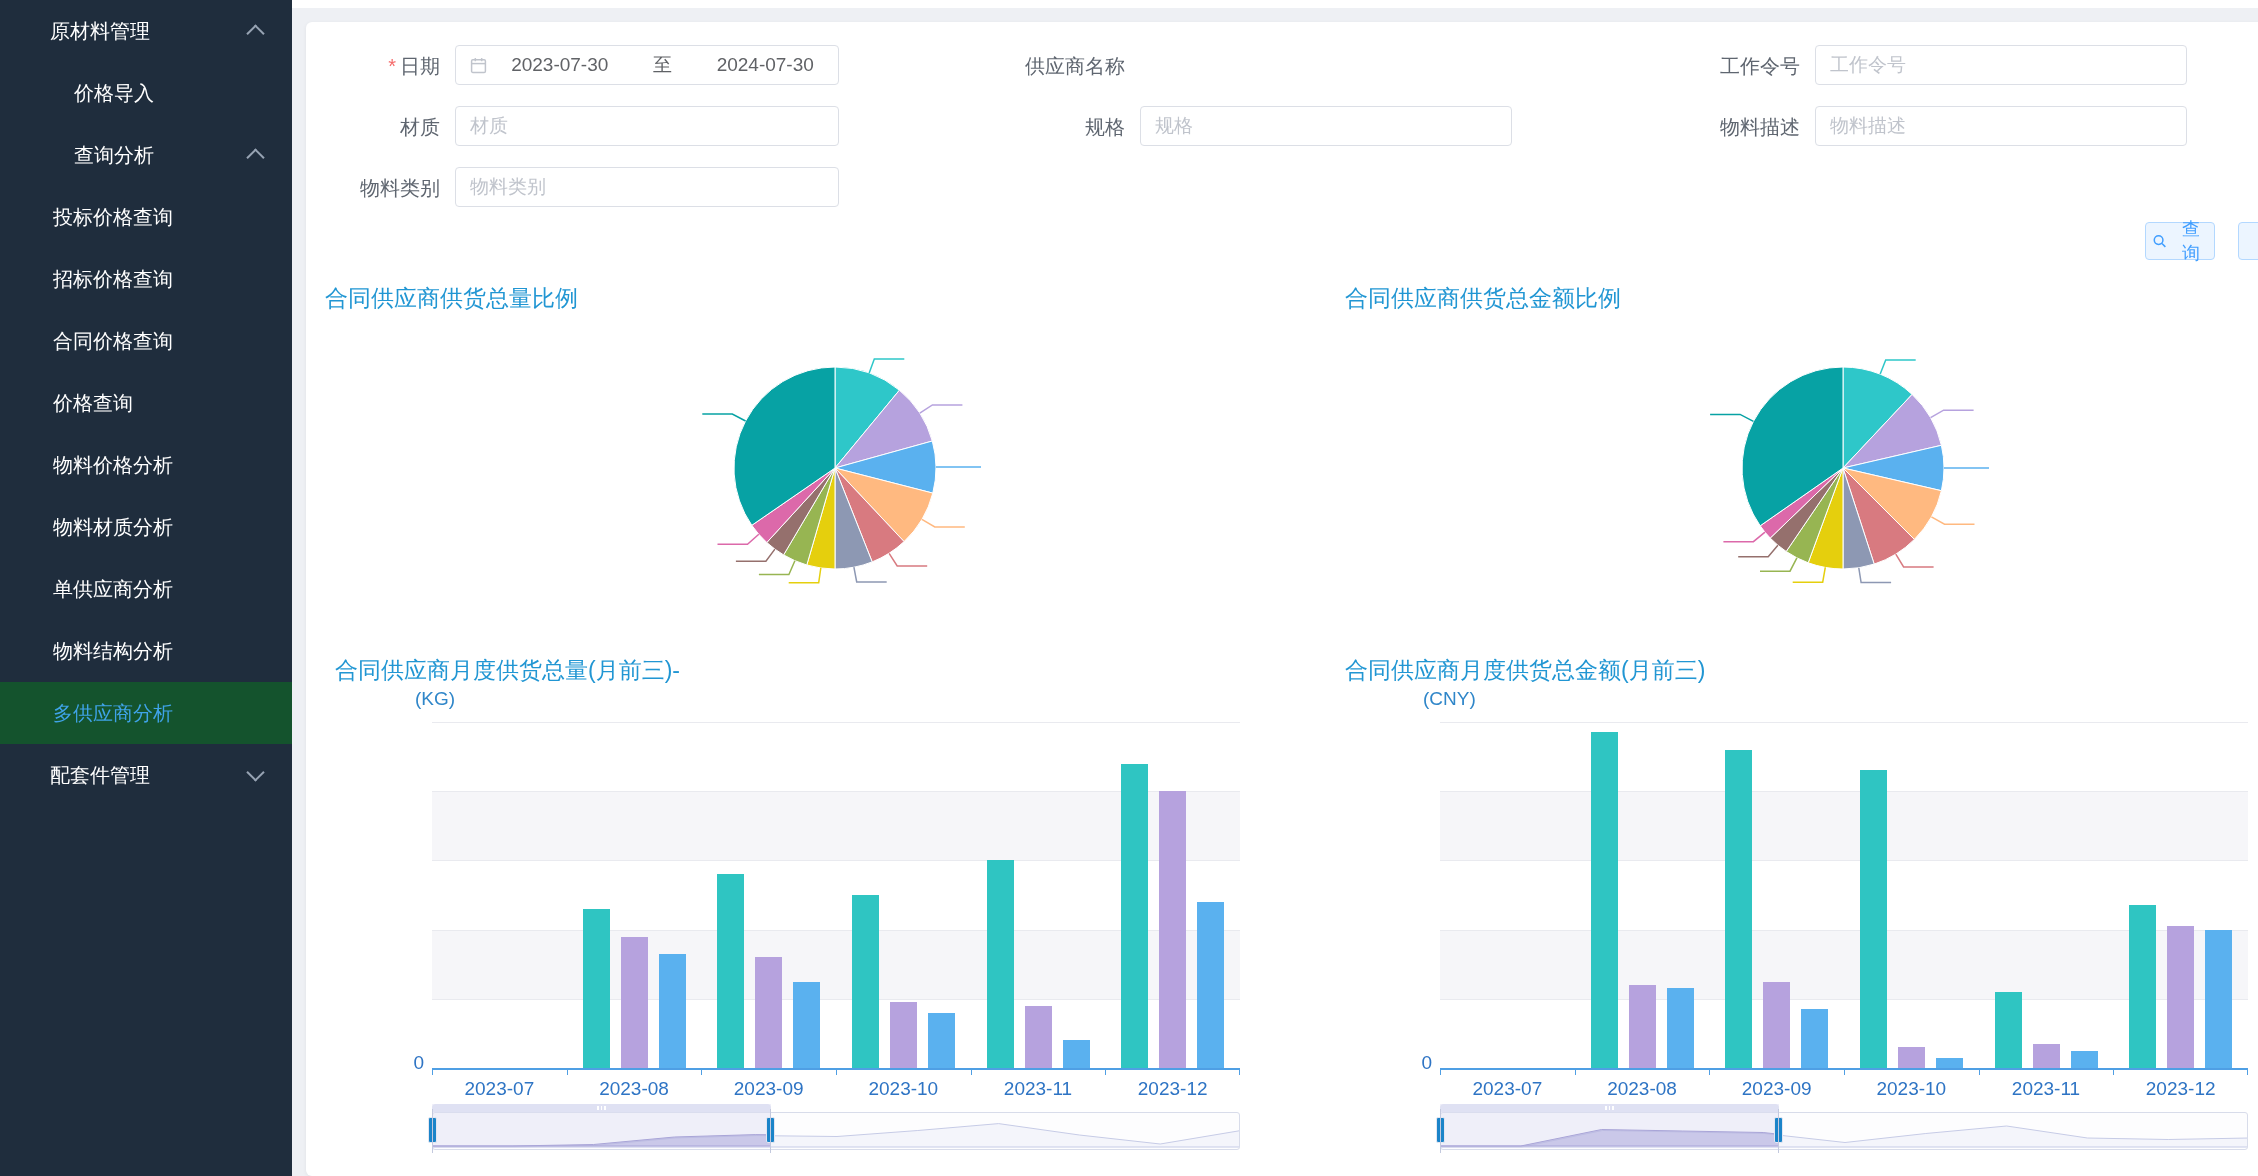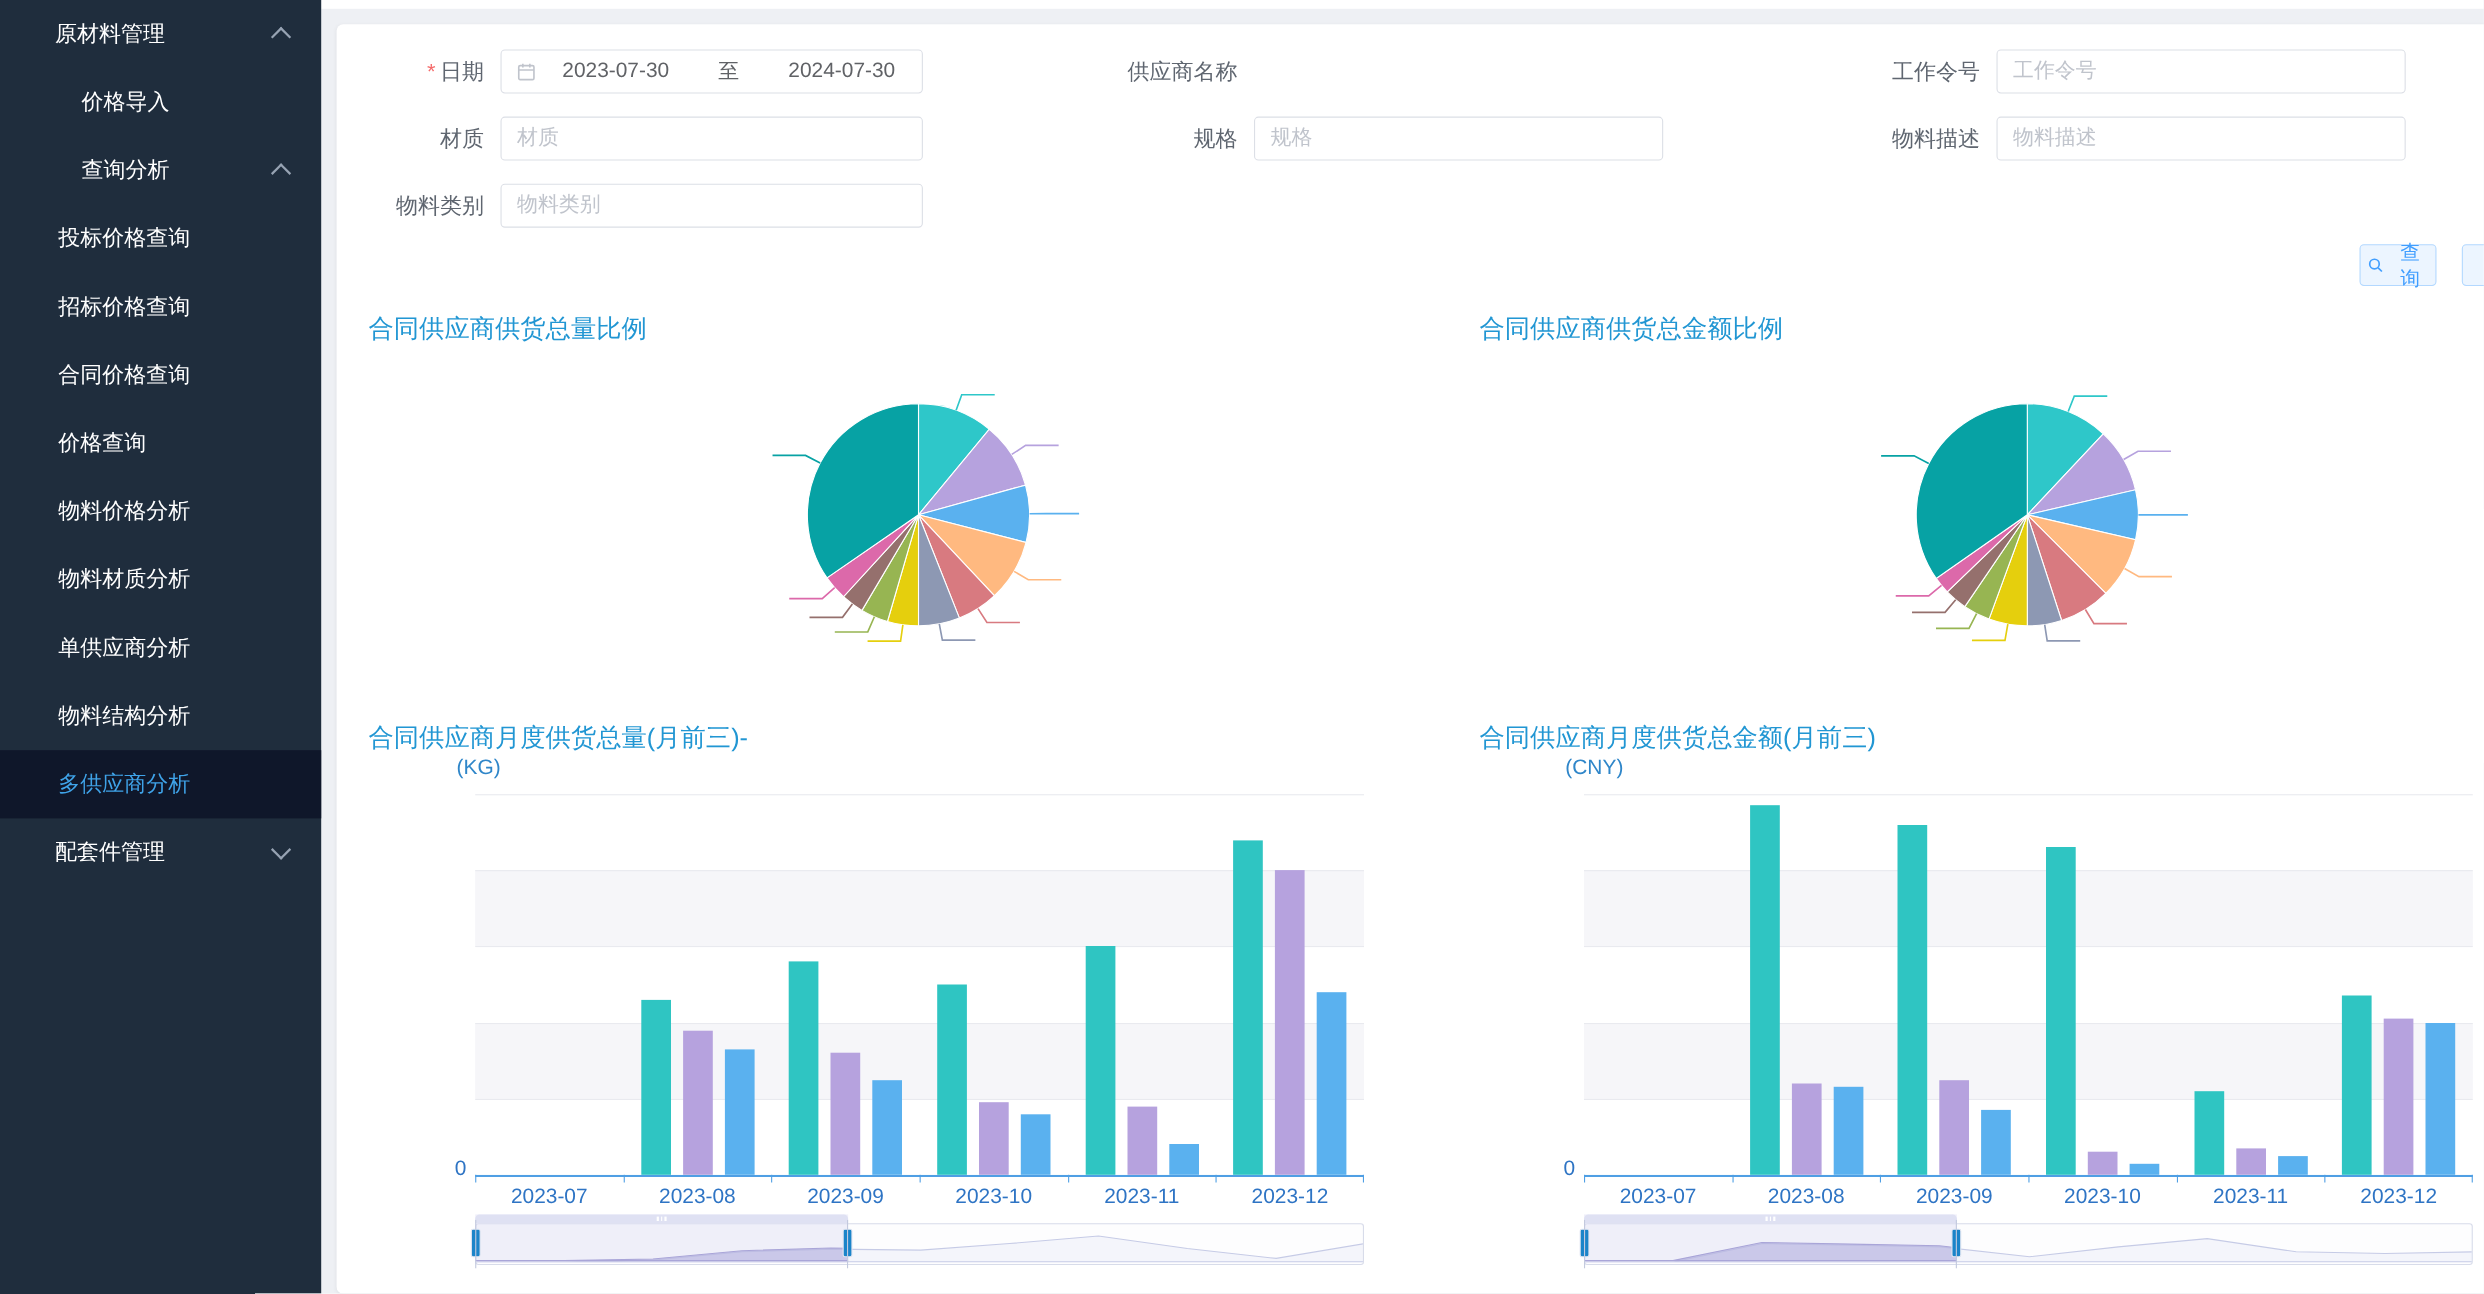--- a/index.html
+++ b/index.html
@@ -8,21 +8,21 @@
     background:#eef0f4;font-family:"Liberation Sans","DejaVu Sans",sans-serif;
     -webkit-font-smoothing:antialiased;
   }
   
   .sidebar{position:absolute;left:0;top:0;width:292px;height:1176px;background:#1f2d3d;z-index:5}
   .side-item{position:relative;height:62px;line-height:62px;color:#ffffff;font-size:20px;
     white-space:nowrap;cursor:pointer}
   .side-item.lvl1{padding-left:50px}
   .side-item.lvl2{padding-left:74px}
   .side-item.lvl3{padding-left:53px}
-  .side-item.active{background:#0f172a;color:#3fa3e8}
+  .side-item.active{background:#14532d;color:#3fa3e8}
   .chev{position:absolute;right:30px;top:50%;width:11px;height:11px;border:solid #97a3b3;
     border-width:0 2px 2px 0;}
   .chev.up{transform:translateY(-30%) rotate(-135deg)}
   .chev.down{transform:translateY(-70%) rotate(45deg)}
   
   .content{position:absolute;left:292px;top:0;right:0;bottom:0;background:#eef0f4}
   .top-strip{position:absolute;left:0;top:0;width:1966px;height:8px;background:#ffffff}
   .card{position:absolute;left:14px;top:22px;width:1990px;height:1154px;background:#ffffff;
     border-radius:6px;box-shadow:0 1px 4px rgba(0,0,0,.06)}
   
@@ -127,21 +127,21 @@
 
     <button class="btn-plain" style="left:1839px;top:200px;width:70px">
       <svg width="16" height="16" viewBox="0 0 16 16">
         <circle cx="7" cy="7" r="4.6" fill="none" stroke="#409eff" stroke-width="1.6"></circle>
         <line x1="10.6" y1="10.6" x2="14.2" y2="14.2" stroke="#409eff" stroke-width="1.6"></line>
       </svg>
       <span>查询</span>
     </button>
     <button class="btn-plain" style="left:1932px;top:200px;width:80px"></button>
 
-    <div class="chart-title" style="left:29px;top:261px">合同供应商供货总量比例</div>
+    <div class="chart-title" style="left:19px;top:261px">合同供应商供货总量比例</div>
     <div style="position:absolute;left:339px;top:283px;width:420px;height:340px" id="pie-0">
         <svg width="420" height="340">
           <path d="M190,163 L190.0,62.0 A101,101 0 0 1 254.4,85.2 Z" fill="#2ec7c9" stroke="#ffffff" stroke-width="1"></path>
           <polyline points="224.2,68.0 229.3,53.9 259.3,53.9" fill="none" stroke="#2ec7c9" stroke-width="1.5"></polyline>
           <path d="M190,163 L254.4,85.2 A101,101 0 0 1 287.3,136.0 Z" fill="#b6a2de" stroke="#ffffff" stroke-width="1"></path>
           <polyline points="274.8,108.1 287.4,99.9 317.4,99.9" fill="none" stroke="#b6a2de" stroke-width="1.5"></polyline>
           <path d="M190,163 L287.3,136.0 A101,101 0 0 1 287.8,188.1 Z" fill="#5ab1ef" stroke="#ffffff" stroke-width="1"></path>
           <polyline points="291.0,162.0 306.0,161.9 336.0,161.9" fill="none" stroke="#5ab1ef" stroke-width="1.5"></polyline>
           <path d="M190,163 L287.8,188.1 A101,101 0 0 1 259.1,236.6 Z" fill="#ffb980" stroke="#ffffff" stroke-width="1"></path>
           <polyline points="276.9,214.4 289.8,222.0 319.8,222.0" fill="none" stroke="#ffb980" stroke-width="1.5"></polyline>

